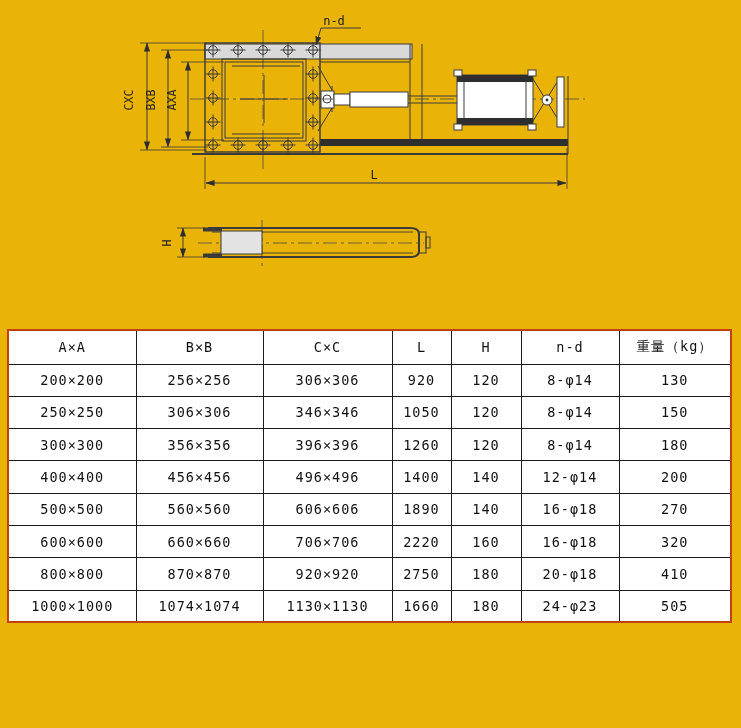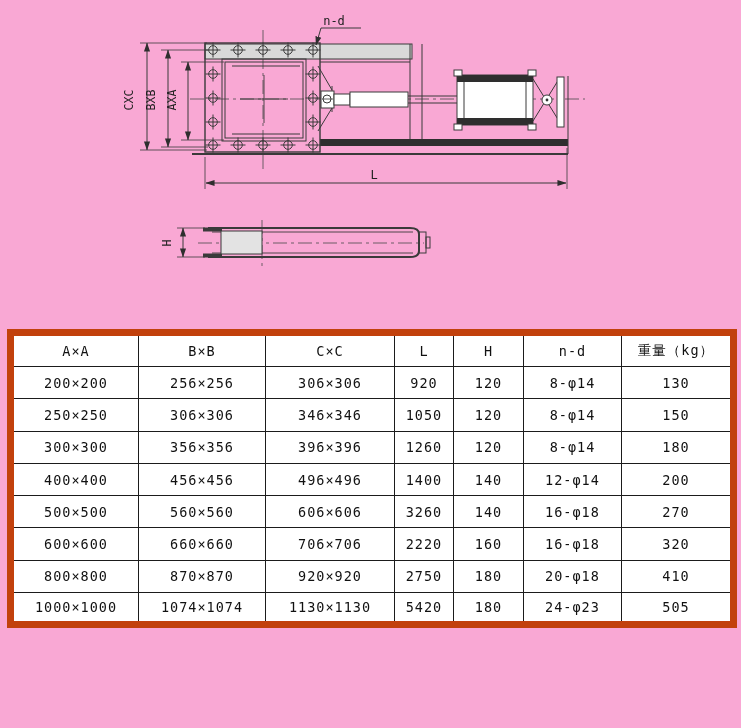--- a/index.html
+++ b/index.html
@@ -1,25 +1,25 @@
 <!DOCTYPE html>
 <html><head>
 <meta charset="utf-8">
 <style>
   html,body{margin:0;padding:0;background:#ffffff;}
-  .page{position:relative;width:741px;height:728px;background:#f9a8d4;overflow:hidden;
+  .page{position:relative;width:741px;height:728px;background:#eab308;overflow:hidden;
         font-family:"DejaVu Sans Mono","Liberation Mono",monospace;}
   .drawing{position:absolute;left:0;top:0;width:741px;height:325px;}
   svg text{font-family:"DejaVu Sans Mono","Liberation Mono",monospace;fill:#222;}
   table.dim{position:absolute;left:7px;top:329px;width:723px;border-collapse:collapse;
             table-layout:fixed;background:#fff;}
   table.dim th,table.dim td{border:1.5px solid #1b1b1b;text-align:center;vertical-align:middle;
             font-size:13.5px;color:#111;letter-spacing:1px;font-weight:normal;
             padding:0;white-space:nowrap;}
-  table.dim{border:7px solid #c2410c;padding-left:32px;}
+  table.dim{border:2px solid #c2410c;padding-left:32px;}
   table.dim thead tr{height:34px;}
   table.dim tbody tr{height:32.3px;}
 </style>
 </head>
 <body>
 
 <div class="page">
 
   <svg class="drawing" viewBox="0 0 741 325" xmlns="http://www.w3.org/2000/svg">
     <defs>
@@ -230,21 +230,21 @@
           <td>496×496</td>
           <td>1400</td>
           <td>140</td>
           <td>12-φ14</td>
           <td>200</td>
         </tr>
         <tr>
           <td>500×500</td>
           <td>560×560</td>
           <td>606×606</td>
-          <td>3260</td>
+          <td>1890</td>
           <td>140</td>
           <td>16-φ18</td>
           <td>270</td>
         </tr>
         <tr>
           <td>600×600</td>
           <td>660×660</td>
           <td>706×706</td>
           <td>2220</td>
           <td>160</td>
@@ -257,21 +257,21 @@
           <td>920×920</td>
           <td>2750</td>
           <td>180</td>
           <td>20-φ18</td>
           <td>410</td>
         </tr>
         <tr>
           <td>1000×1000</td>
           <td>1074×1074</td>
           <td>1130×1130</td>
-          <td>5420</td>
+          <td>1660</td>
           <td>180</td>
           <td>24-φ23</td>
           <td>505</td>
         </tr>
       </tbody>
   </table>
 
 </div>
 
 </body></html>

